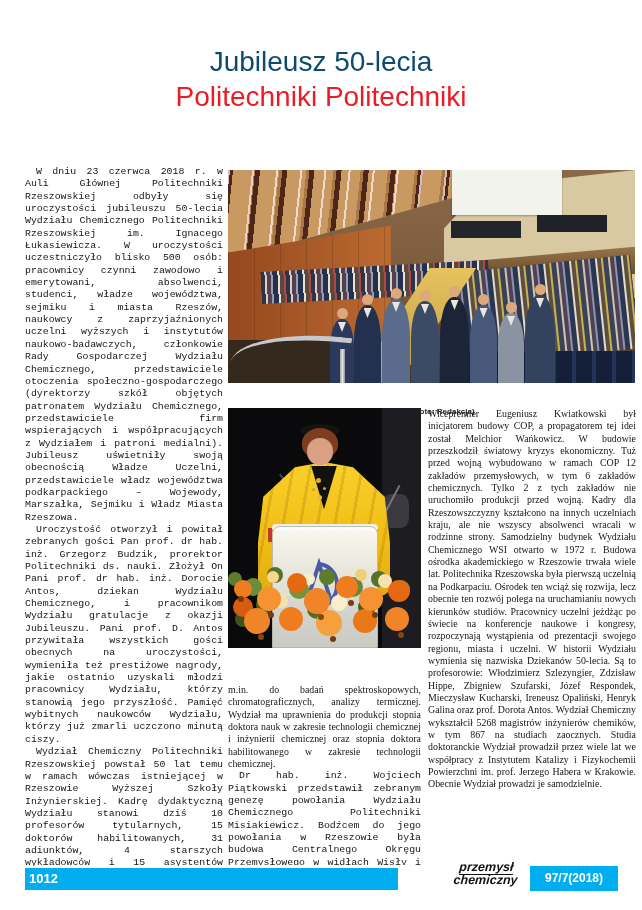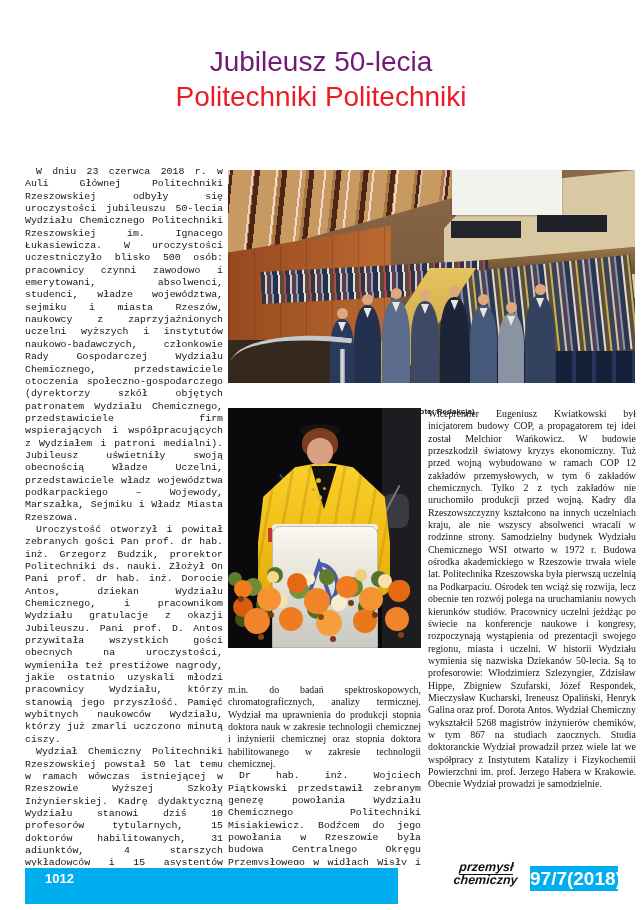--- a/index.html
+++ b/index.html
@@ -4,21 +4,21 @@
 <style>
   * { margin:0; padding:0; box-sizing:border-box; }
   html,body { width:642px; height:910px; background:#ffffff; overflow:hidden;
               font-family:"Liberation Serif", serif; }
   .page { position:relative; width:642px; height:910px; background:#fff; }
 
   
   .title-block { position:absolute; top:44px; left:0; width:642px; text-align:center;
                  font-family:"Liberation Sans", sans-serif; font-weight:400;
                  font-size:28px; line-height:35px; letter-spacing:0; }
-  .t-blue { color:#701a75; }
+  .t-blue { color:#0c4a6e; }
   .t-red  { color:#ec1c24; }
 
   
   .col { position:absolute; overflow:hidden; font-size:9.9px; line-height:12.35px;
          color:#151515; text-align:justify; }
   .col p { text-align:justify; }
   .col p.indent { text-indent:11px;font-family:Liberation Mono, monospace; }
   .col1 { left:25px;  top:166px; width:198px; height:700px; }
   .col2 { left:228px; top:684px; width:193px; height:181px; }
   .col3 { left:428px; top:408px; width:208px; height:457px; }
@@ -126,30 +126,30 @@
         14px 32px 0 4px #f08428,48px 30px 0 3px #ef7d1f,86px 34px 0 4px #f5a03c,
         122px 32px 0 3px #e87818,154px 30px 0 3px #f08428,0 18px 0 1px #d85c10,
         38px 12px 0 -2px #f6e2b0,96px 14px 0 -1px #f8eecb,142px -8px 0 -2px #f6e2b0,
         66px -10px 0 -3px #f8eecb,30px -12px 0 -3px #f5d889,118px -14px 0 -3px #f0cf7a; }
   .p2-flower-centers { left:10px; bottom:46px; width:6px; height:6px; border-radius:50%;
      background:#7a3a10;
      box-shadow:30px 16px 0 0 #7a3a10,80px 18px 0 0 #8a4414,134px 16px 0 0 #7a3a10,
         20px 38px 0 0 #8a4414,92px 40px 0 0 #7a3a10,160px 36px 0 0 #8a4414,110px 4px 0 0 #7a3a10; }
 
   
-  .footer-bar { position:absolute; left:25px; top:868px; width:373px; height:36px;
+  .footer-bar { position:absolute; left:25px; top:868px; width:373px; height:22px;
      background:#00aeef; color:#fff; font-family:"Liberation Sans", sans-serif;
-     font-weight:700; font-size:13px; line-height:22px; padding-left:20px; }
+     font-weight:700; font-size:13px; line-height:22px; padding-left:4px; }
   .journal-logo { position:absolute; left:446px; top:862px; width:80px;
      font-family:"Liberation Sans", sans-serif; font-style:italic; font-weight:700;
      font-size:12.5px; line-height:11px; color:#111; transform:skewX(-4deg); text-align:center; }
   .journal-logo .l1 { display:inline-block; border-bottom:1.5px solid #111; padding-bottom:0.5px; }
   .issue-box { position:absolute; left:530px; top:866px; width:88px; height:25px;
      background:#00aeef; color:#fff; font-family:"Liberation Sans", sans-serif;
-     font-weight:700; font-size:19px; line-height:25px; text-align:center; }
+     font-weight:700; font-size:12px; line-height:25px; text-align:center; }
 </style>
 </head>
 <body>
 
 <div class="page">
 
   <header class="title-block">
     <div class="t-blue">Jubileusz 50-lecia</div>
     <div class="t-red">Politechniki Politechniki</div>
   </header>

